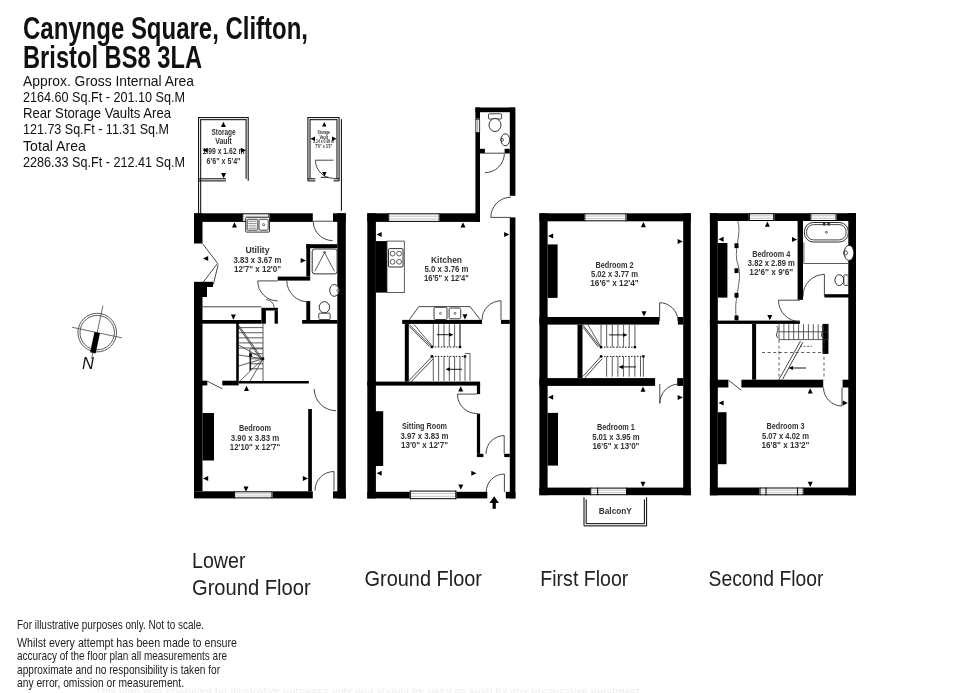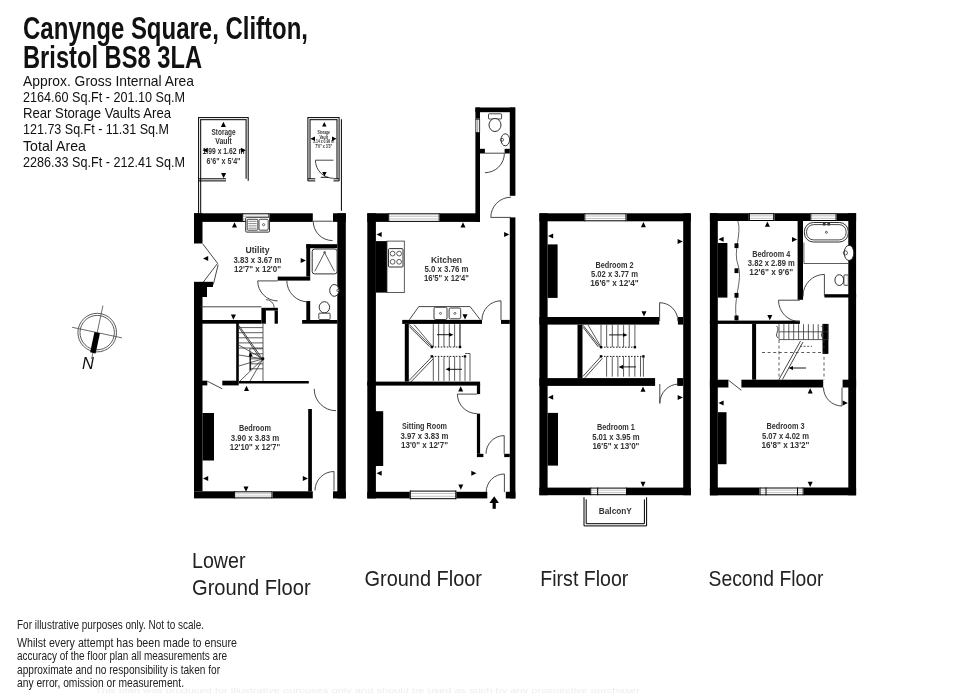--- a/index.html
+++ b/index.html
@@ -1,15 +1,15 @@
 <!DOCTYPE html>
 <html><head><meta charset="utf-8">
 <style>
 html,body{margin:0;padding:0;background:#fff;}
-#page{position:relative;width:980px;height:693px;background:#0ea5e9;overflow:hidden;}
+#page{position:relative;width:856px;height:693px;background:#0ea5e9;overflow:hidden;}
 </style></head><body>
 <div id="page">
 <svg width="980" height="693" viewBox="0 0 980 693">
 <rect x="0" y="0" width="980" height="693" fill="#fff"></rect>
 
 <text x="23" y="39" font-family="Liberation Sans, sans-serif" font-size="30.5" font-weight="bold" text-anchor="start" fill="#111" textLength="285" lengthAdjust="spacingAndGlyphs">Canynge Square, Clifton,</text>
 
 <text x="23" y="68" font-family="Liberation Sans, sans-serif" font-size="30.5" font-weight="bold" text-anchor="start" fill="#111" textLength="179" lengthAdjust="spacingAndGlyphs">Bristol BS8 3LA</text>
 
 <text x="23" y="85.5" font-family="Liberation Sans, sans-serif" font-size="14.2" font-weight="normal" text-anchor="start" fill="#111" textLength="171" lengthAdjust="spacingAndGlyphs">Approx. Gross Internal Area</text>

